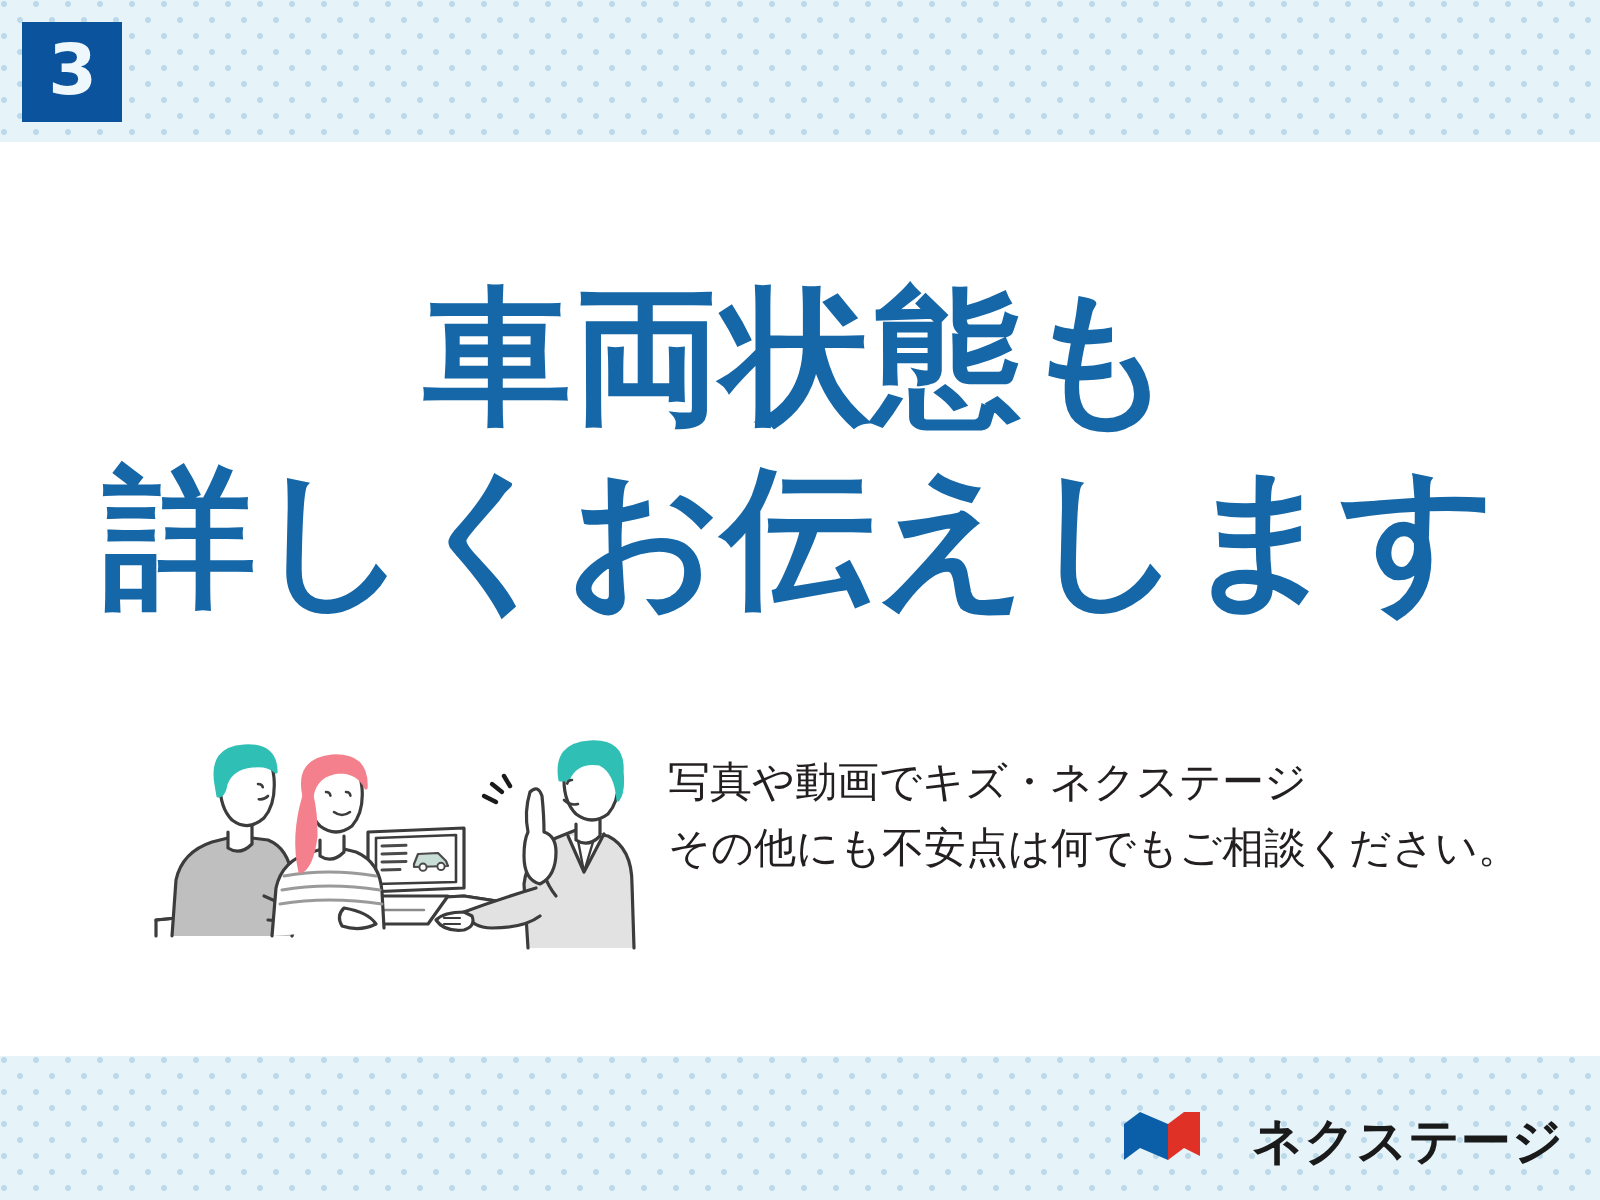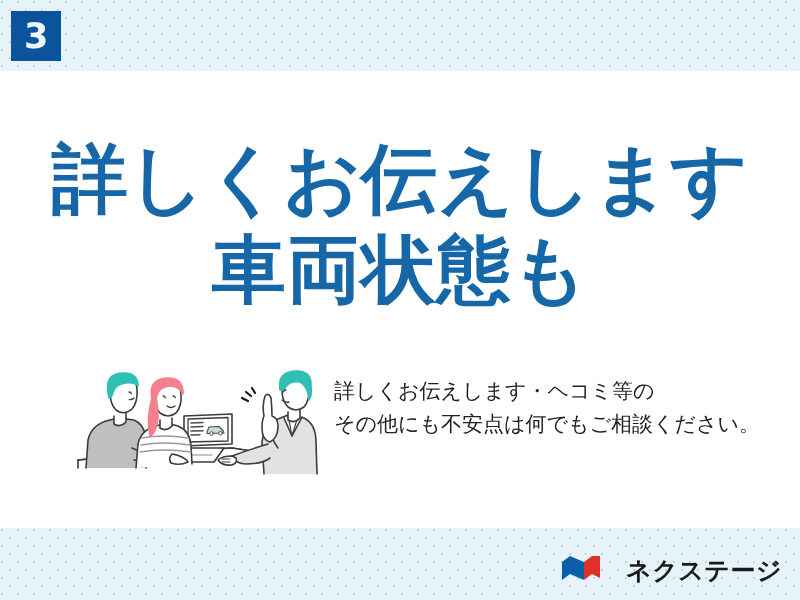--- a/index.html
+++ b/index.html
@@ -125,22 +125,22 @@
 
 <div class="slide">
 
   <div class="panel"></div>
 
   <div class="badge">
     <span class="badge-num">3</span>
   </div>
 
   <div class="headline">
+    <span class="hl-line line1">車両状態も</span>
     <span class="hl-line line2">詳しくお伝えします</span>
-    <span class="hl-line line1">車両状態も</span>
   </div>
 
   <div class="illustration">
     <svg width="250" height="125" viewBox="0 0 250 125" xmlns="http://www.w3.org/2000/svg">
       <g fill="none" stroke="#3c3c3c" stroke-width="1.6" stroke-linecap="round" stroke-linejoin="round">
 
         <path d="M6 112 L6 104 L88 96 L160 92 L238 104 L238 113" fill="#ffffff"></path>
         <path d="M6 104 L88 96 L160 92 L238 104" fill="#ffffff"></path>
 
         <path d="M92 106 L105 92 L152 92 L142 106 Z" fill="#ffffff"></path>
@@ -225,21 +225,21 @@
         <g stroke="#1a1a1a" stroke-width="2.2" stroke-linecap="round">
           <path d="M170 42 L176 45"></path>
           <path d="M174 36 L179 40"></path>
           <path d="M180 32 L183 37"></path>
         </g>
       </g>
     </svg>
   </div>
 
   <div class="body-copy">
-    <span class="bc-line">詳しくお伝えします・ヘコミ等の</span>
+    <span class="bc-line">写真や動画でキズ・ネクステージ</span>
     <span class="bc-line">その他にも不安点は何でもご相談ください。</span>
   </div>
 
   <div class="brand">
     <span class="brand-mark">
       <svg width="42" height="28" viewBox="0 0 42 28" xmlns="http://www.w3.org/2000/svg">
         <path d="M2 26 L2 8 L10 2 L10 20 Z" fill="#0b5fa8"></path>
         <path d="M10 2 L10 20 L24 26 L24 8 Z" fill="#0b5fa8"></path>
         <path d="M24 8 L24 26 L32 20 L32 2 Z" fill="#e03127"></path>
         <path d="M32 2 L40 2 L40 24 L32 20 Z" fill="#e03127"></path>

